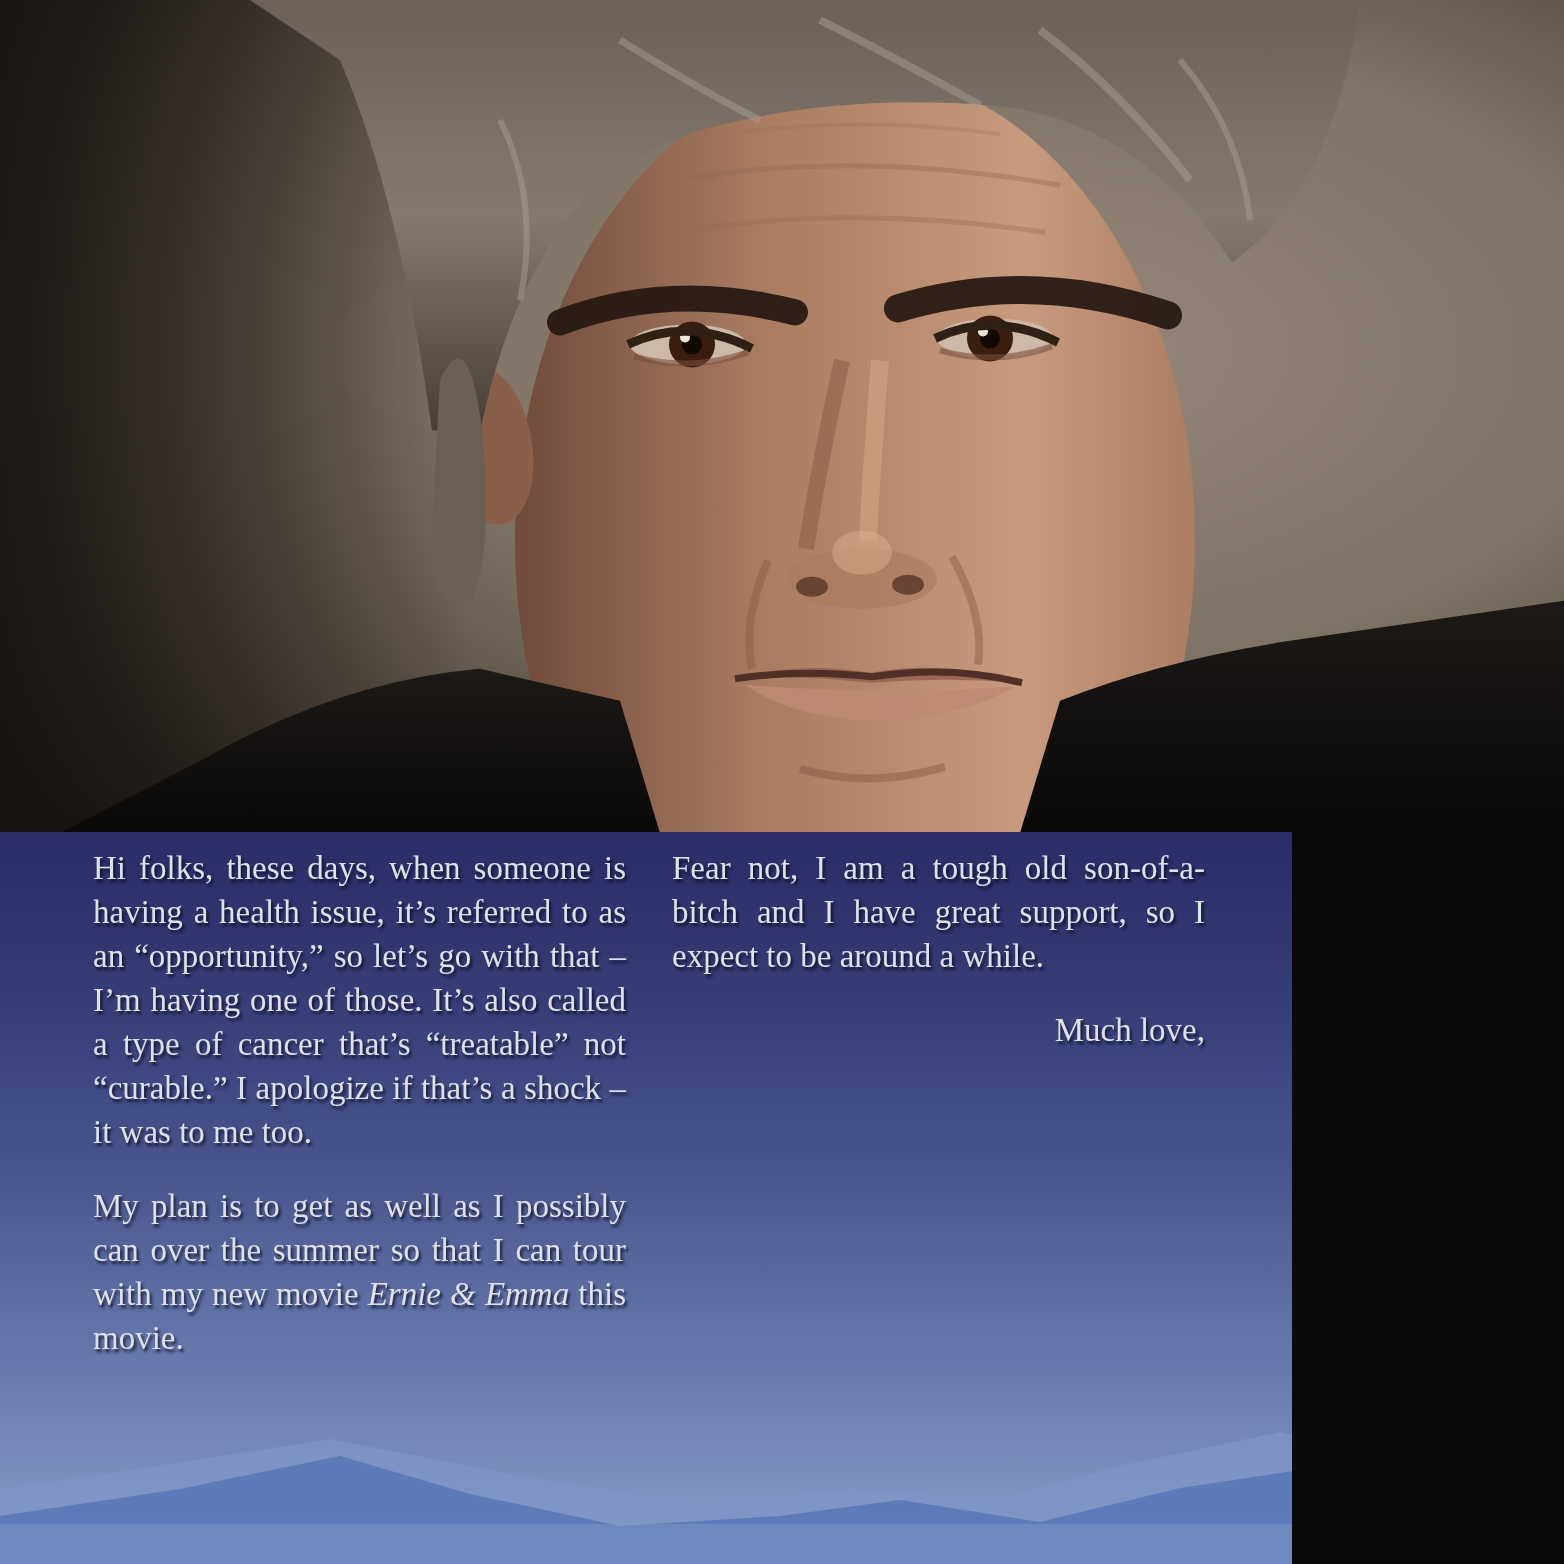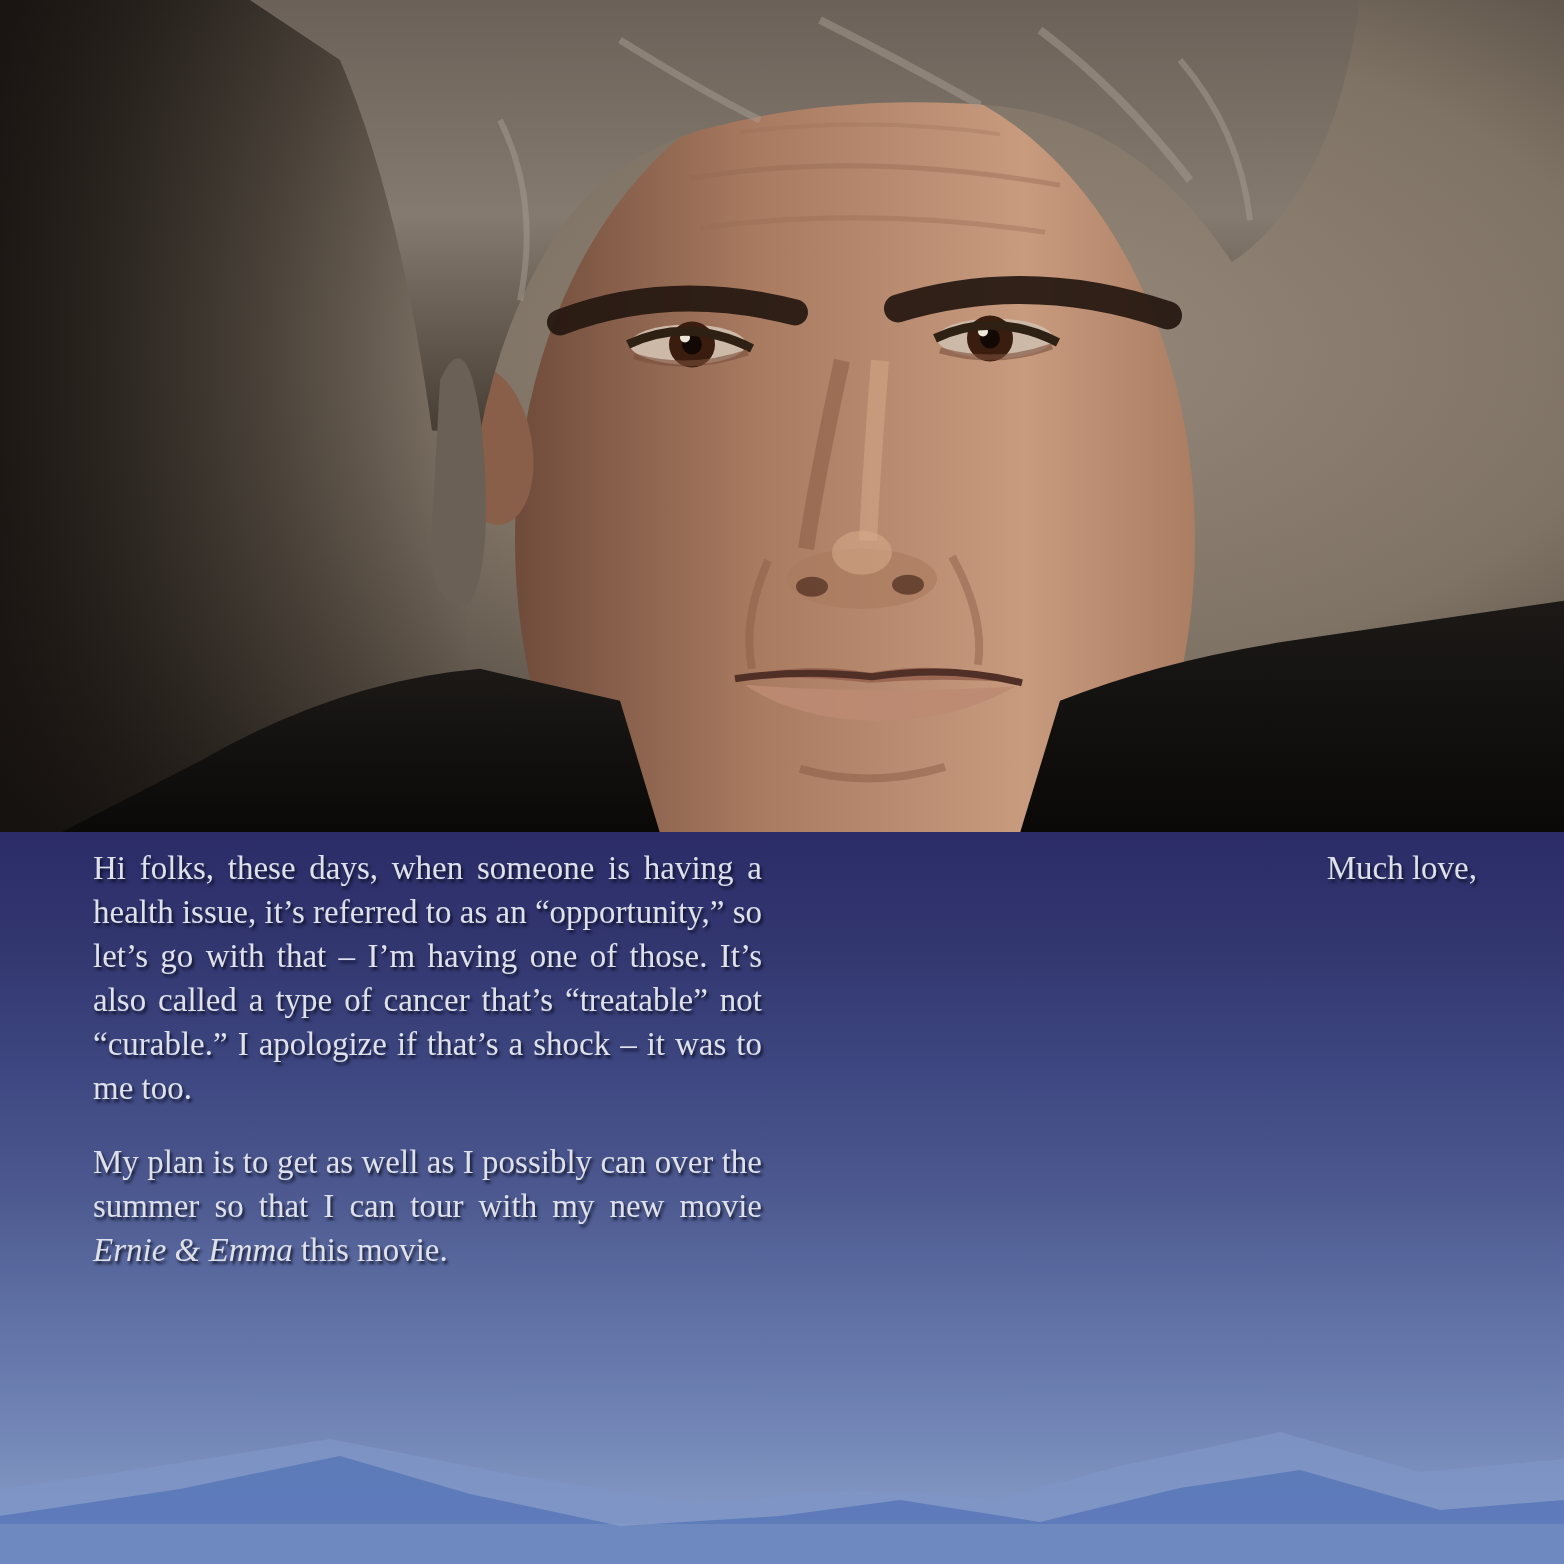--- a/index.html
+++ b/index.html
@@ -13,21 +13,21 @@
   
   .photo {
     position: absolute; left: 0; top: 0;
     width: 1564px; height: 833px; overflow: hidden;
   }
   .photo svg { display: block; width: 100%; height: 100%; }
 
   
   .panel {
     position: absolute; left: 0; top: 832px;
-    width: 1564px; height: 732px; overflow: hidden;
+    width: 1292px; height: 732px; overflow: hidden;
     background: linear-gradient(180deg,
       #2b2c68 0%, #32366f 15%, #3d4680 32%,
       #4b578e 48%, #5d6ea3 64%, #7083b4 80%,
       #8196c2 92%, #8ba1ca 100%);
   }
   .mountains {
     position: absolute; left: 0; bottom: 0;
     width: 1564px; height: 160px; z-index: 1;
   }
   .panel-columns {
@@ -160,20 +160,21 @@
     <div class="panel-columns">
 
       <div class="col">
         <p>Hi folks, these days, when someone is having a health issue, it’s referred to as an “opportunity,” so let’s go with that – I’m having one of those.  It’s also called a type of cancer that’s “treatable” not “curable.” I apologize if that’s a shock – it was to me too.</p>
         <p>
           <span>My plan is to get as well as I possibly can over the summer so that I can tour with my new movie </span><span class="movie-title">Ernie &amp; Emma</span><span> this movie.</span>
         </p>
       </div>
 
       <div class="col">
+        <p>Fear not, I am a tough old son-of-a-bitch and I have great support, so I expect to be around a while.</p>
         <p class="signoff">Much love,</p>
 
       </div>
 
     </div>
   </div>
 
 </div>
 
 </body></html>

